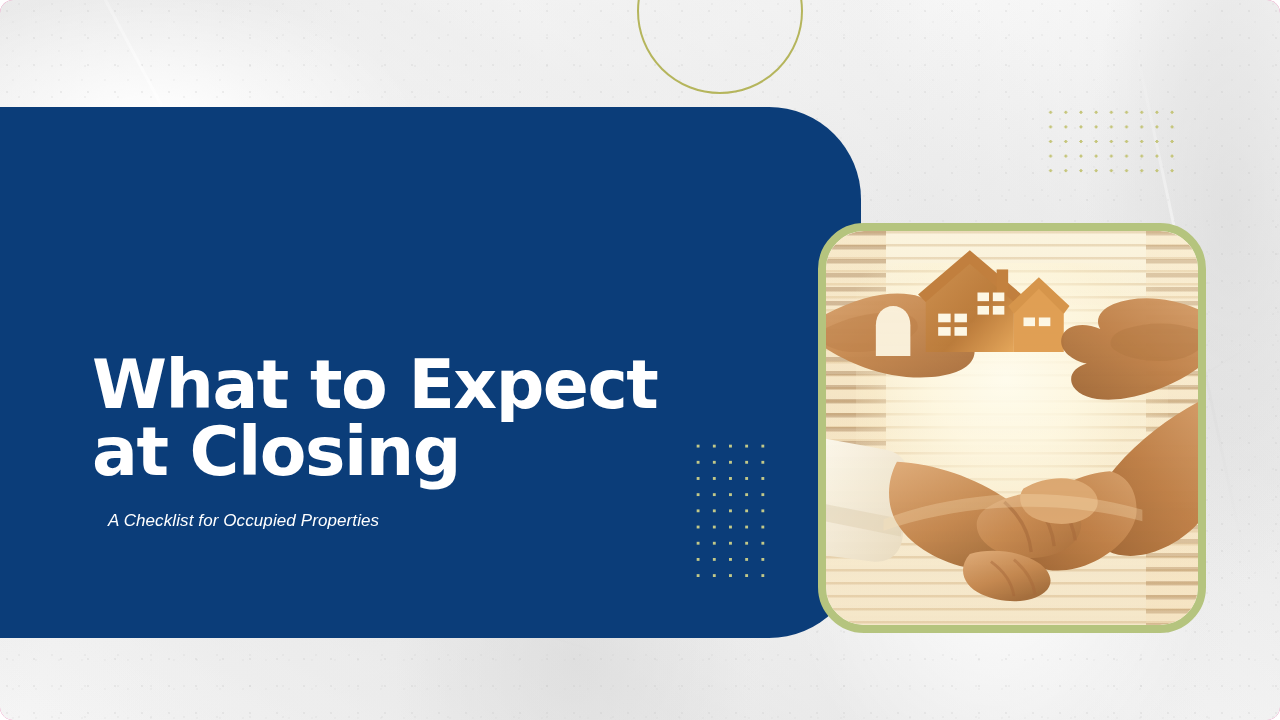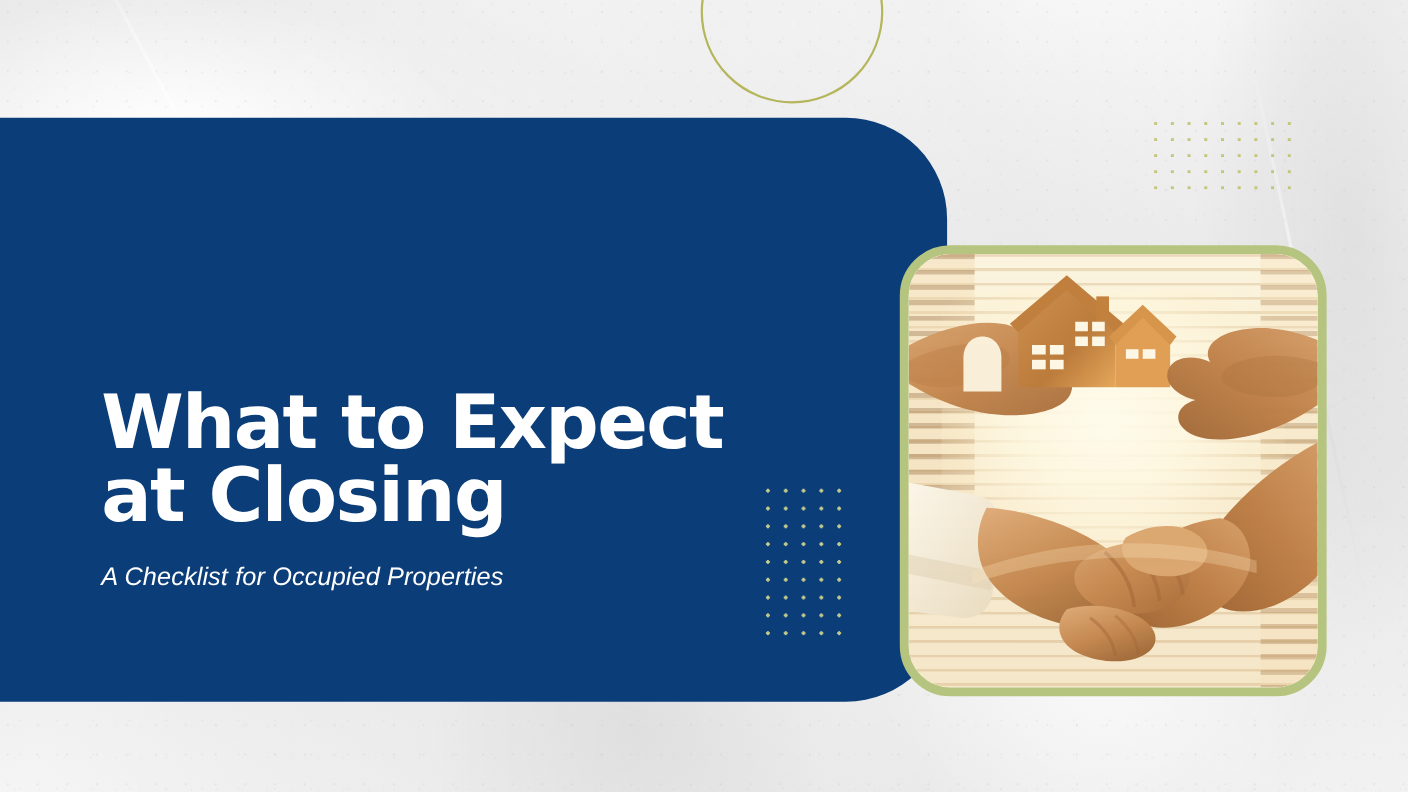--- a/index.html
+++ b/index.html
@@ -9,20 +9,21 @@
     overflow:hidden;
     font-family:"Liberation Sans", sans-serif;
   }
 
   
   .canvas {
     position:relative;
     width:1280px; height:720px;
     background:#ec4899;
     overflow:hidden;
+    border-radius:13px;
   }
   .paper-texture {
     position:absolute; inset:0;
     background-color:#f4f4f4;
     background-image:
       radial-gradient(ellipse 380px 200px at 12% 18%, rgba(255,255,255,0.95) 0%, rgba(255,255,255,0) 70%),
       radial-gradient(ellipse 300px 420px at 78% 72%, rgba(255,255,255,0.9) 0%, rgba(255,255,255,0) 72%),
       radial-gradient(ellipse 260px 300px at 45% 92%, rgba(214,214,214,0.55) 0%, rgba(214,214,214,0) 70%),
       radial-gradient(ellipse 200px 520px at 96% 30%, rgba(208,208,208,0.5) 0%, rgba(208,208,208,0) 72%),
       radial-gradient(ellipse 160px 360px at 30% 55%, rgba(205,205,205,0.42) 0%, rgba(205,205,205,0) 70%),
@@ -99,22 +100,23 @@
     line-height:0.98;
     letter-spacing:-1.5px;
     white-space:pre-line;
   }
   .subhead {
     margin-top:26px;
     color:#ffffff;
     font-family:"Liberation Sans", sans-serif;
     font-style:italic;
     font-weight:normal;
-    font-size:23px;
+    font-size:17px;
     letter-spacing:.1px;
+    margin-left:16px;
   }
 
   
   .photo-card {
     position:absolute;
     left:818px; top:223px;
     width:388px; height:410px;
     border:8px solid #b5c47e;
     border-radius:46px;
     overflow:hidden;

